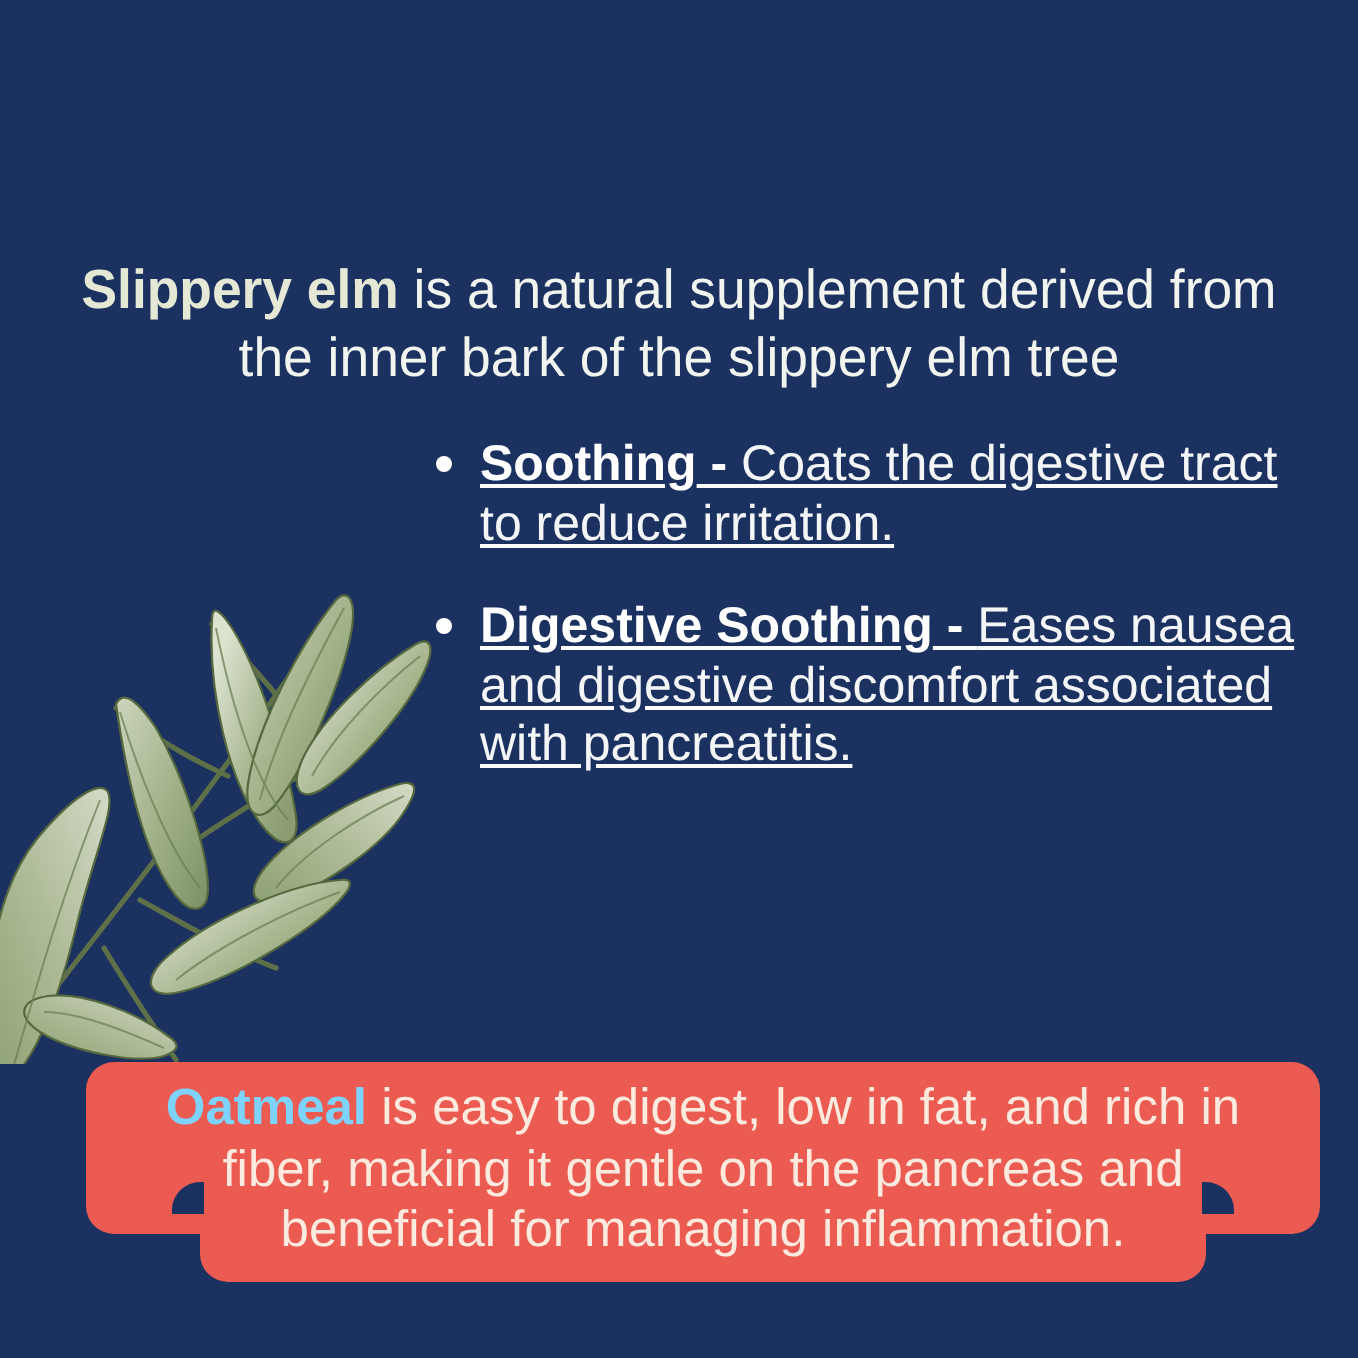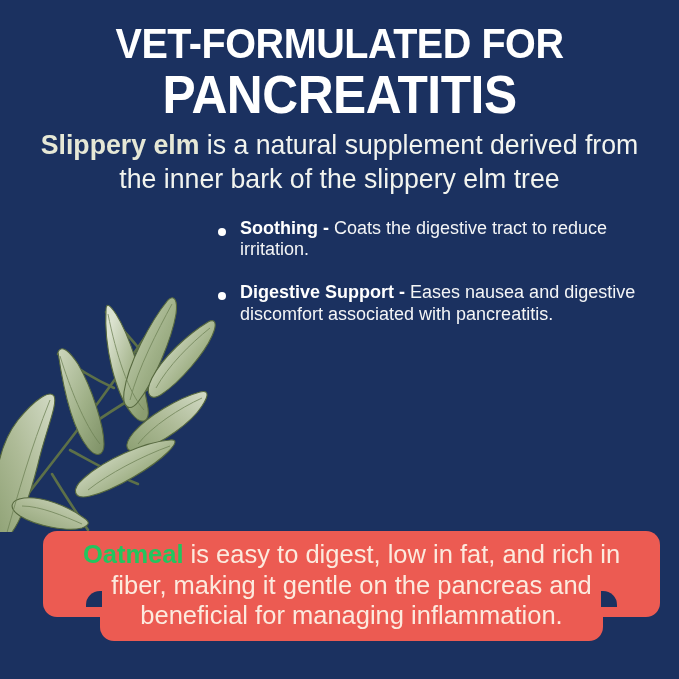--- a/index.html
+++ b/index.html
@@ -73,22 +73,23 @@
     position: absolute;
     left: 212px;
     top: 218px;
     width: 440px;
   }
   .bullet-item {
     position: relative;
     padding-left: 28px;
     margin-bottom: 22px;
     color: #fbfbfb;
-    font-size: 18px;
+    font-size: 25px;
     line-height: 1.18;
+    text-decoration: underline;
   }
   .bullet-item:last-child { margin-bottom: 0; }
   .bullet-dot {
     position: absolute;
     left: 6px;
     top: 10px;
     width: 8px;
     height: 8px;
     border-radius: 50%;
     background: #ffffff;
@@ -171,32 +172,28 @@
     top: 8px;
     width: 589px;
     text-align: center;
     color: #fceade;
     font-size: 25.5px;
     line-height: 1.2;
     z-index: 5;
   }
   .callout-text b {
     font-weight: bold;
-    color: #22c55e;
+    color: #7dd3fc;
   }
 </style>
 </head>
 <body>
 
 <div id="infographic">
 
-  <div class="headline">
-    <span class="headline-line1">VET-FORMULATED FOR</span>
-    <span class="headline-line2">PANCREATITIS</span>
-  </div>
 
   <div class="subtitle">
     <b>Slippery elm</b><span> is a natural supplement derived from the inner bark of the slippery elm tree</span>
   </div>
 
   <div class="leaf-art">
     <svg viewBox="0 0 230 320" width="230" height="320" xmlns="http://www.w3.org/2000/svg">
       <defs>
         <linearGradient id="lg1" x1="0" y1="0" x2="1" y2="1">
           <stop offset="0%" stop-color="#cdd6bd"></stop>
@@ -251,21 +248,21 @@
   <div class="bullets">
 
     <div class="bullet-item">
       <span class="bullet-dot"></span>
       <span class="bullet-term">Soothing</span><span class="bullet-sep"> - </span><span class="bullet-desc"> Coats the digestive tract to reduce irritation.</span>
     </div>
 
 
     <div class="bullet-item">
       <span class="bullet-dot"></span>
-      <span class="bullet-term">Digestive Support</span><span class="bullet-sep"> - </span><span class="bullet-desc"> Eases nausea and digestive discomfort associated with pancreatitis.</span>
+      <span class="bullet-term">Digestive Soothing</span><span class="bullet-sep"> - </span><span class="bullet-desc"> Eases nausea and digestive discomfort associated with pancreatitis.</span>
     </div>
 
   </div>
 
   <div class="callout">
     <div class="callout-shape-top"></div>
     <div class="callout-notch-left"></div>
     <div class="callout-notch-right"></div>
     <div class="callout-shape-bottom"></div>
     <div class="callout-corner-l"></div>

